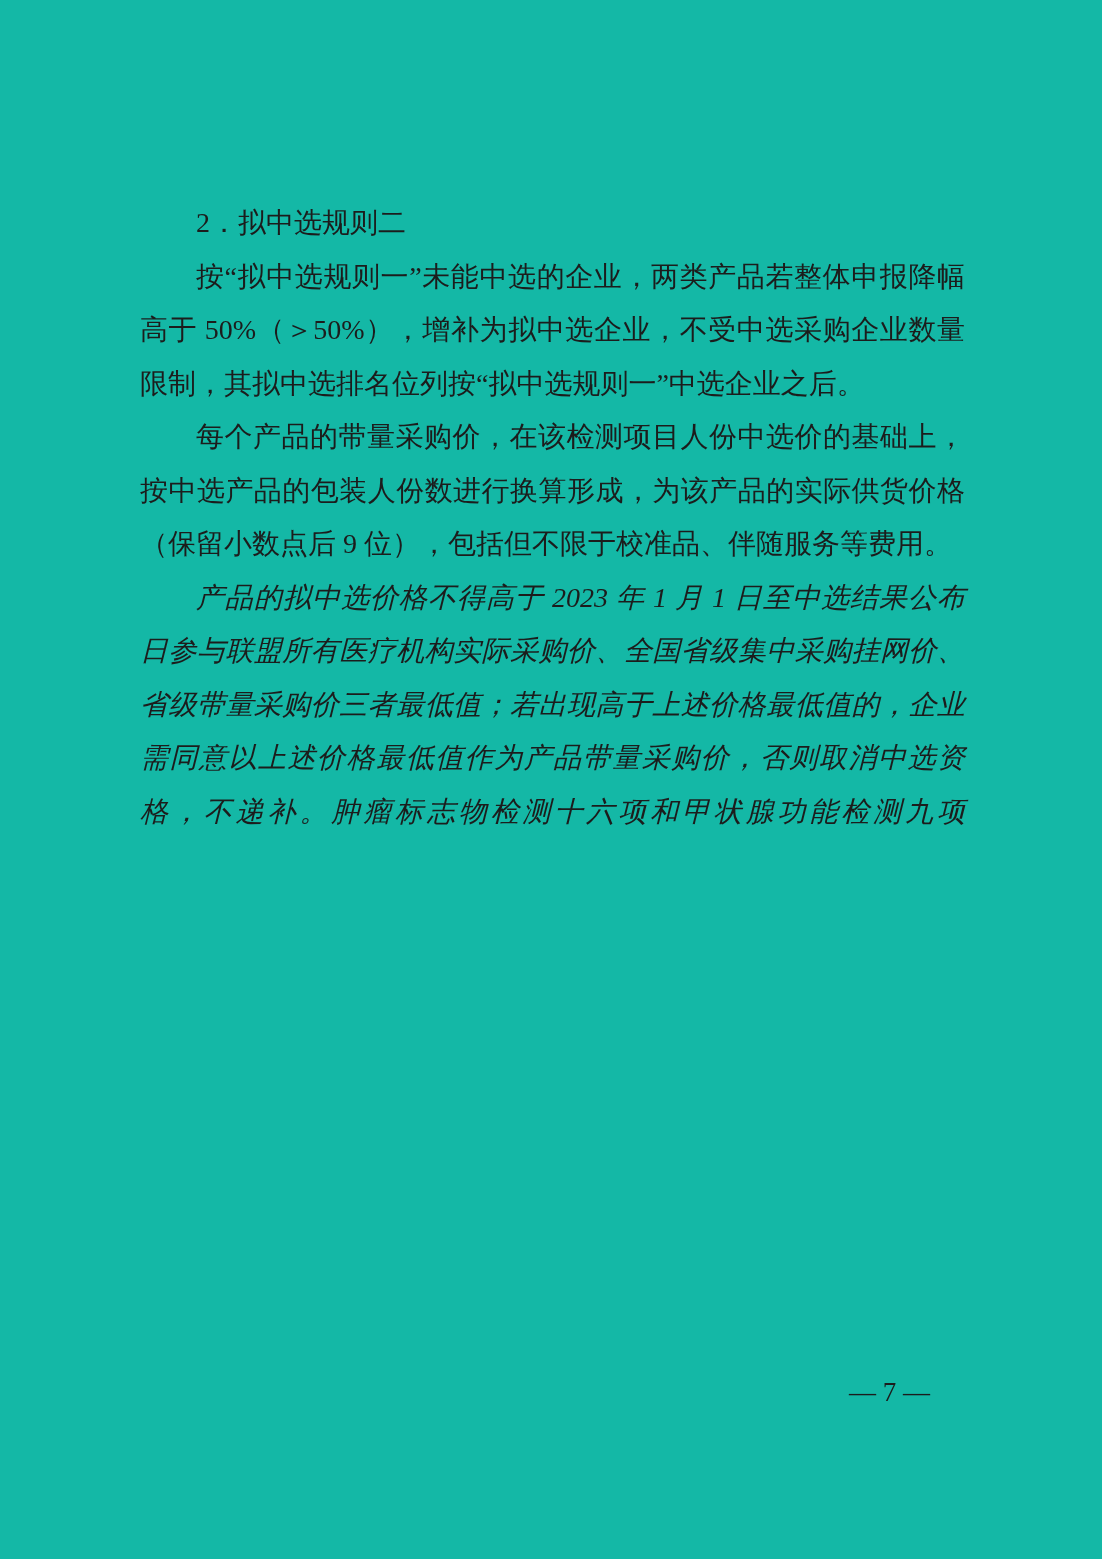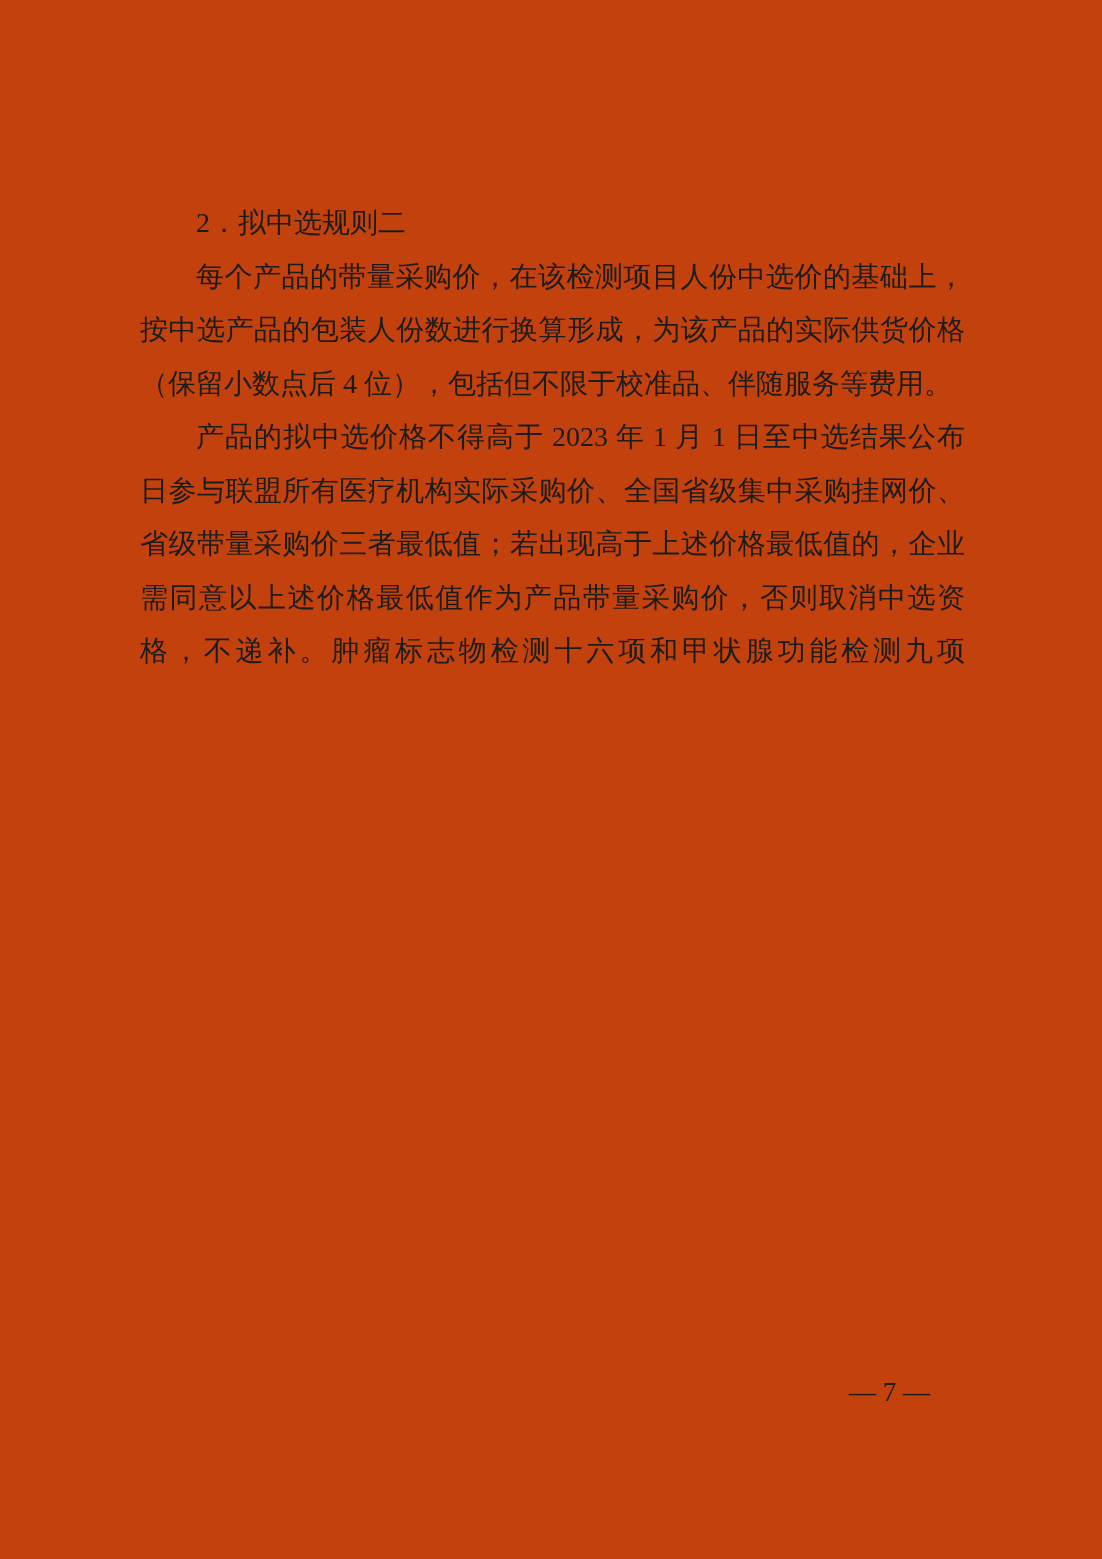--- a/index.html
+++ b/index.html
@@ -11,21 +11,21 @@
     height: 1559px;
     background: #ffffff;
     position: relative;
     overflow: hidden;
     font-family: "Liberation Serif", "DejaVu Serif", serif;
     color: #1c1c1c;
   }
   .page {
     position: absolute;
     inset: 0;
-    background: #c2410c;
+    background: #14b8a6;
   }
   .content {
     position: absolute;
     left: 140px;
     width: 825px;
     top: 196px;
     font-size: 28px;
     line-height: 53.5px;
     text-align: justify;
     text-justify: inter-character;
@@ -40,34 +40,36 @@
     font-weight: bold;
   }
   .indent2 {
     text-indent: 2em;
   }
   .indent-paren {
     text-indent: 1.3em;
   }
   .continues {
     text-align-last: justify;
+    font-style: italic;
   }
   .page-number {
     position: absolute;
     top: 1376px;
     right: 172px;
     font-size: 27px;
     line-height: 32px;
     color: #1c1c1c;
     white-space: pre;
   }
 </style>
 </head>
 <body>
 
 <div class="page">
   <div class="content">
     <h3 class="heading indent2">2．拟中选规则二</h3>
-    <p class="indent2">每个产品的带量采购价，在该检测项目人份中选价的基础上，按中选产品的包装人份数进行换算形成，为该产品的实际供货价格（保留小数点后 4 位），包括但不限于校准品、伴随服务等费用。</p>
+    <p class="indent2">按“拟中选规则一”未能中选的企业，两类产品若整体申报降幅高于 50%（＞50%），增补为拟中选企业，不受中选采购企业数量限制，其拟中选排名位列按“拟中选规则一”中选企业之后。</p>
+    <p class="indent2">每个产品的带量采购价，在该检测项目人份中选价的基础上，按中选产品的包装人份数进行换算形成，为该产品的实际供货价格（保留小数点后 9 位），包括但不限于校准品、伴随服务等费用。</p>
     <p class="indent2 continues">产品的拟中选价格不得高于 2023 年 1 月 1 日至中选结果公布日参与联盟所有医疗机构实际采购价、全国省级集中采购挂网价、省级带量采购价三者最低值；若出现高于上述价格最低值的，企业需同意以上述价格最低值作为产品带量采购价，否则取消中选资格，不递补。肿瘤标志物检测十六项和甲状腺功能检测九项</p>
   </div>
   <div class="page-number">— 7 —</div>
 </div>
 
 </body></html>

